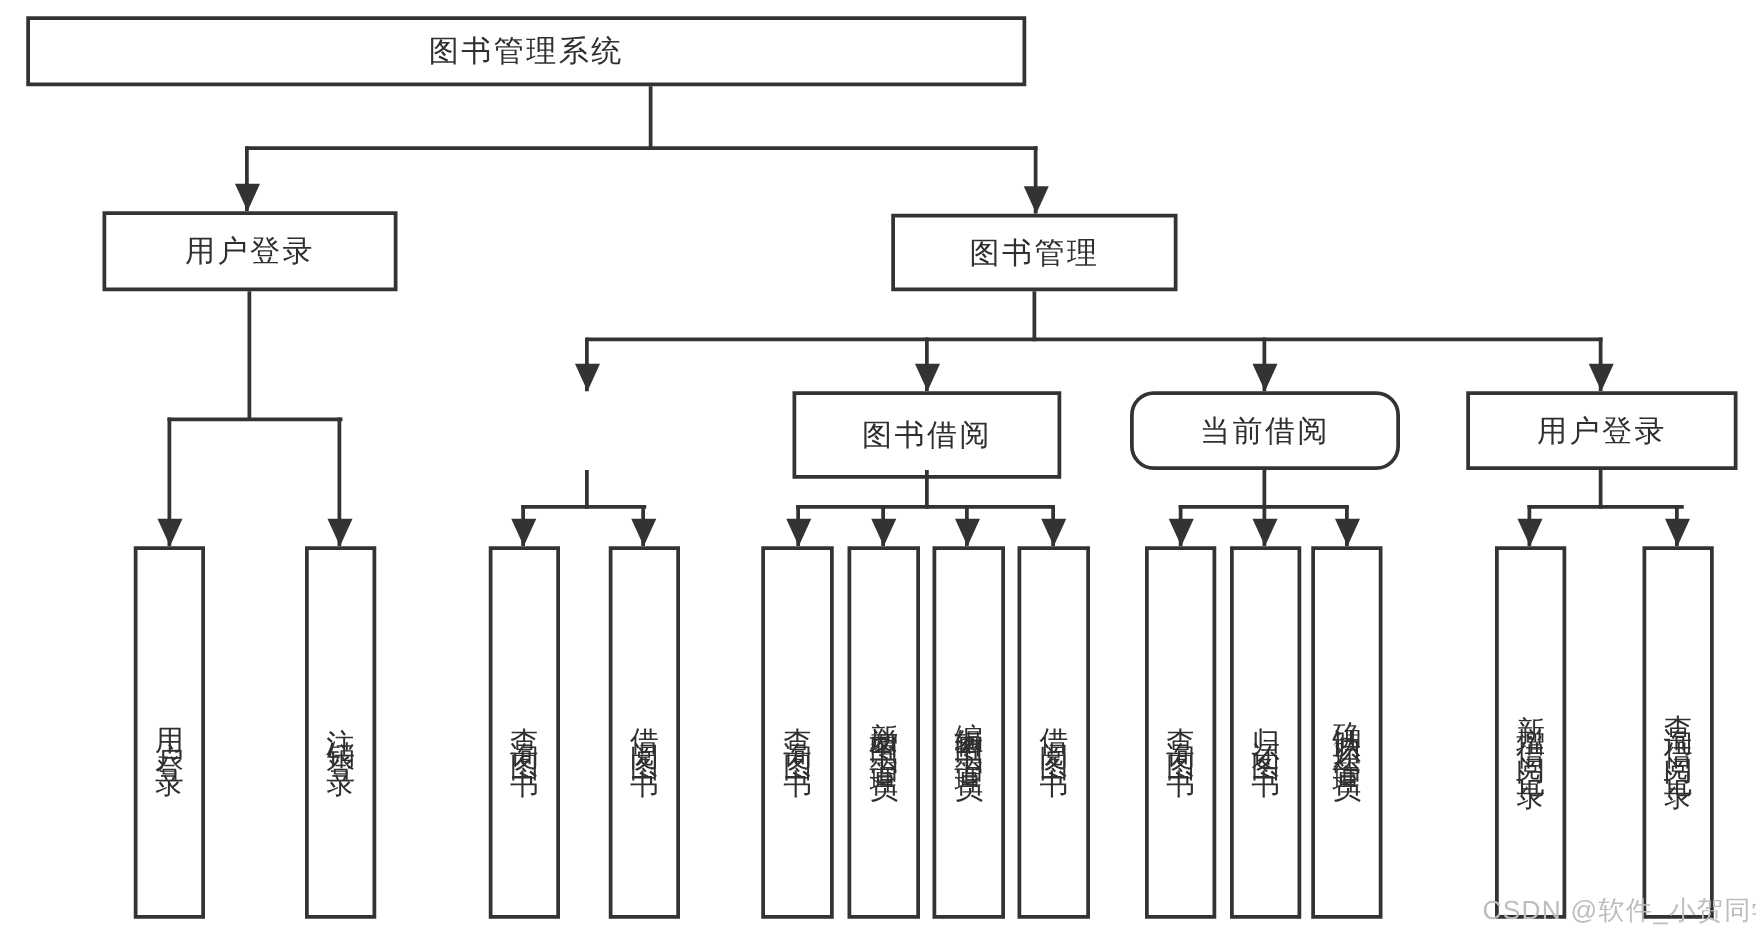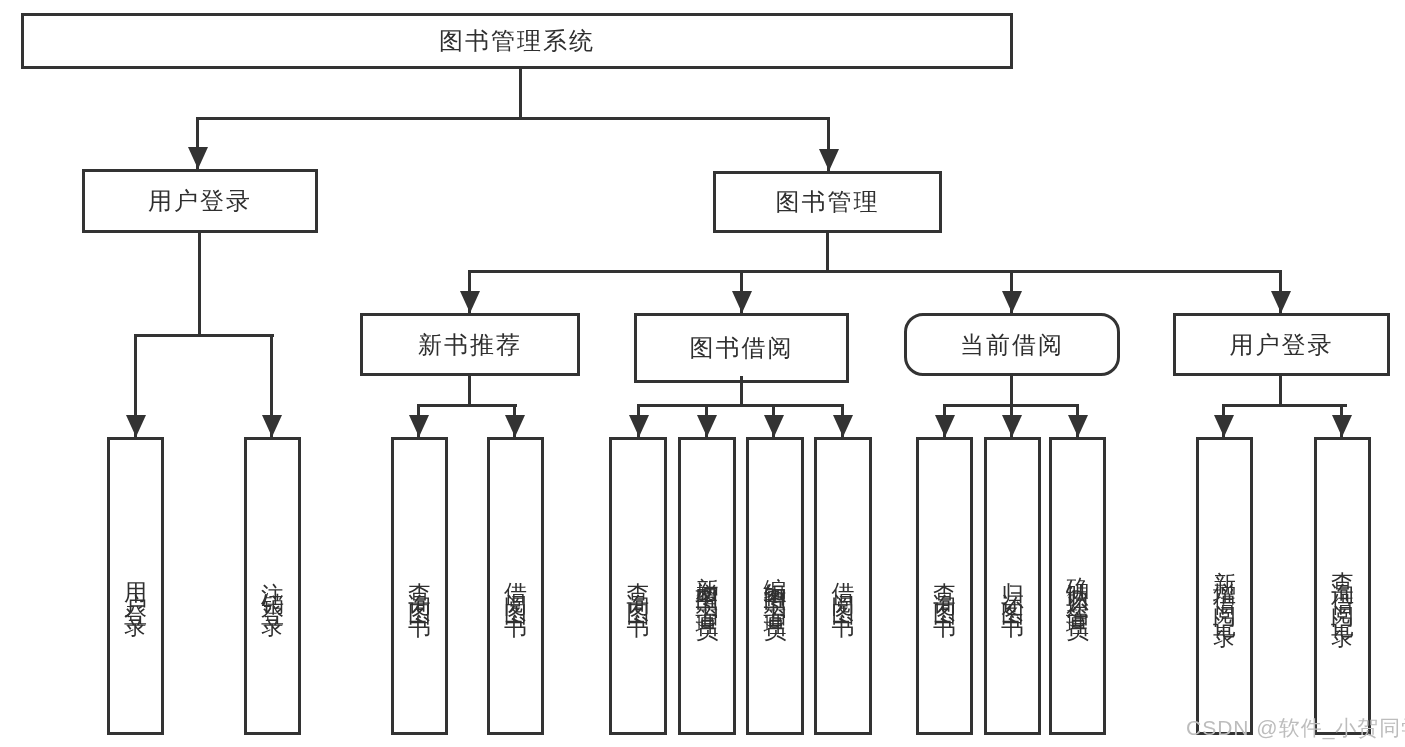--- a/index.html
+++ b/index.html
@@ -66,21 +66,21 @@
     letter-spacing: 1px;
     white-space: nowrap;
     z-index: 5;
   }
 </style>
 </head>
 <body>
 
 <div id="canvas">
 
-  <div class="box h" style="left:21px; top:13px; width:992px; height:56px;">
+  <div class="box h" style="left:21px; top:13px; width:800px; height:56px;">
     <span>图书管理系统</span>
   </div>
 
   <div class="vline" style="left:519px; top:69px; height:50px;"></div>
   <div class="hline" style="left:197px; top:117px; width:633px;"></div>
   <div class="arrow" style="left:196px; top:117px; height:52px;"></div>
   <div class="arrow" style="left:827px; top:117px; height:54px;"></div>
 
   <div class="box h" style="left:82px; top:169px; width:236px; height:64px;">
     <span>用户登录</span>
@@ -94,23 +94,20 @@
   <div class="arrow" style="left:134px; top:334px; height:103px;"></div>
   <div class="arrow" style="left:270px; top:334px; height:103px;"></div>
 
   <div class="vline" style="left:826px; top:233px; height:40px;"></div>
   <div class="hline" style="left:469px; top:270px; width:813px;"></div>
   <div class="arrow" style="left:468px; top:270px; height:43px;"></div>
   <div class="arrow" style="left:740px; top:270px; height:43px;"></div>
   <div class="arrow" style="left:1010px; top:270px; height:43px;"></div>
   <div class="arrow" style="left:1279px; top:270px; height:43px;"></div>
 
-  <div class="box h" style="left:360px; top:313px; width:220px; height:63px;">
-    <span>新书推荐</span>
-  </div>
   <div class="box h" style="left:634px; top:313px; width:215px; height:70px;">
     <span>图书借阅</span>
   </div>
   <div class="box h" style="left:904px; top:313px; width:216px; height:63px;border-radius:19px;">
     <span>当前借阅</span>
   </div>
   <div class="box h" style="left:1173px; top:313px; width:217px; height:63px;">
     <span>用户登录</span>
   </div>
 

